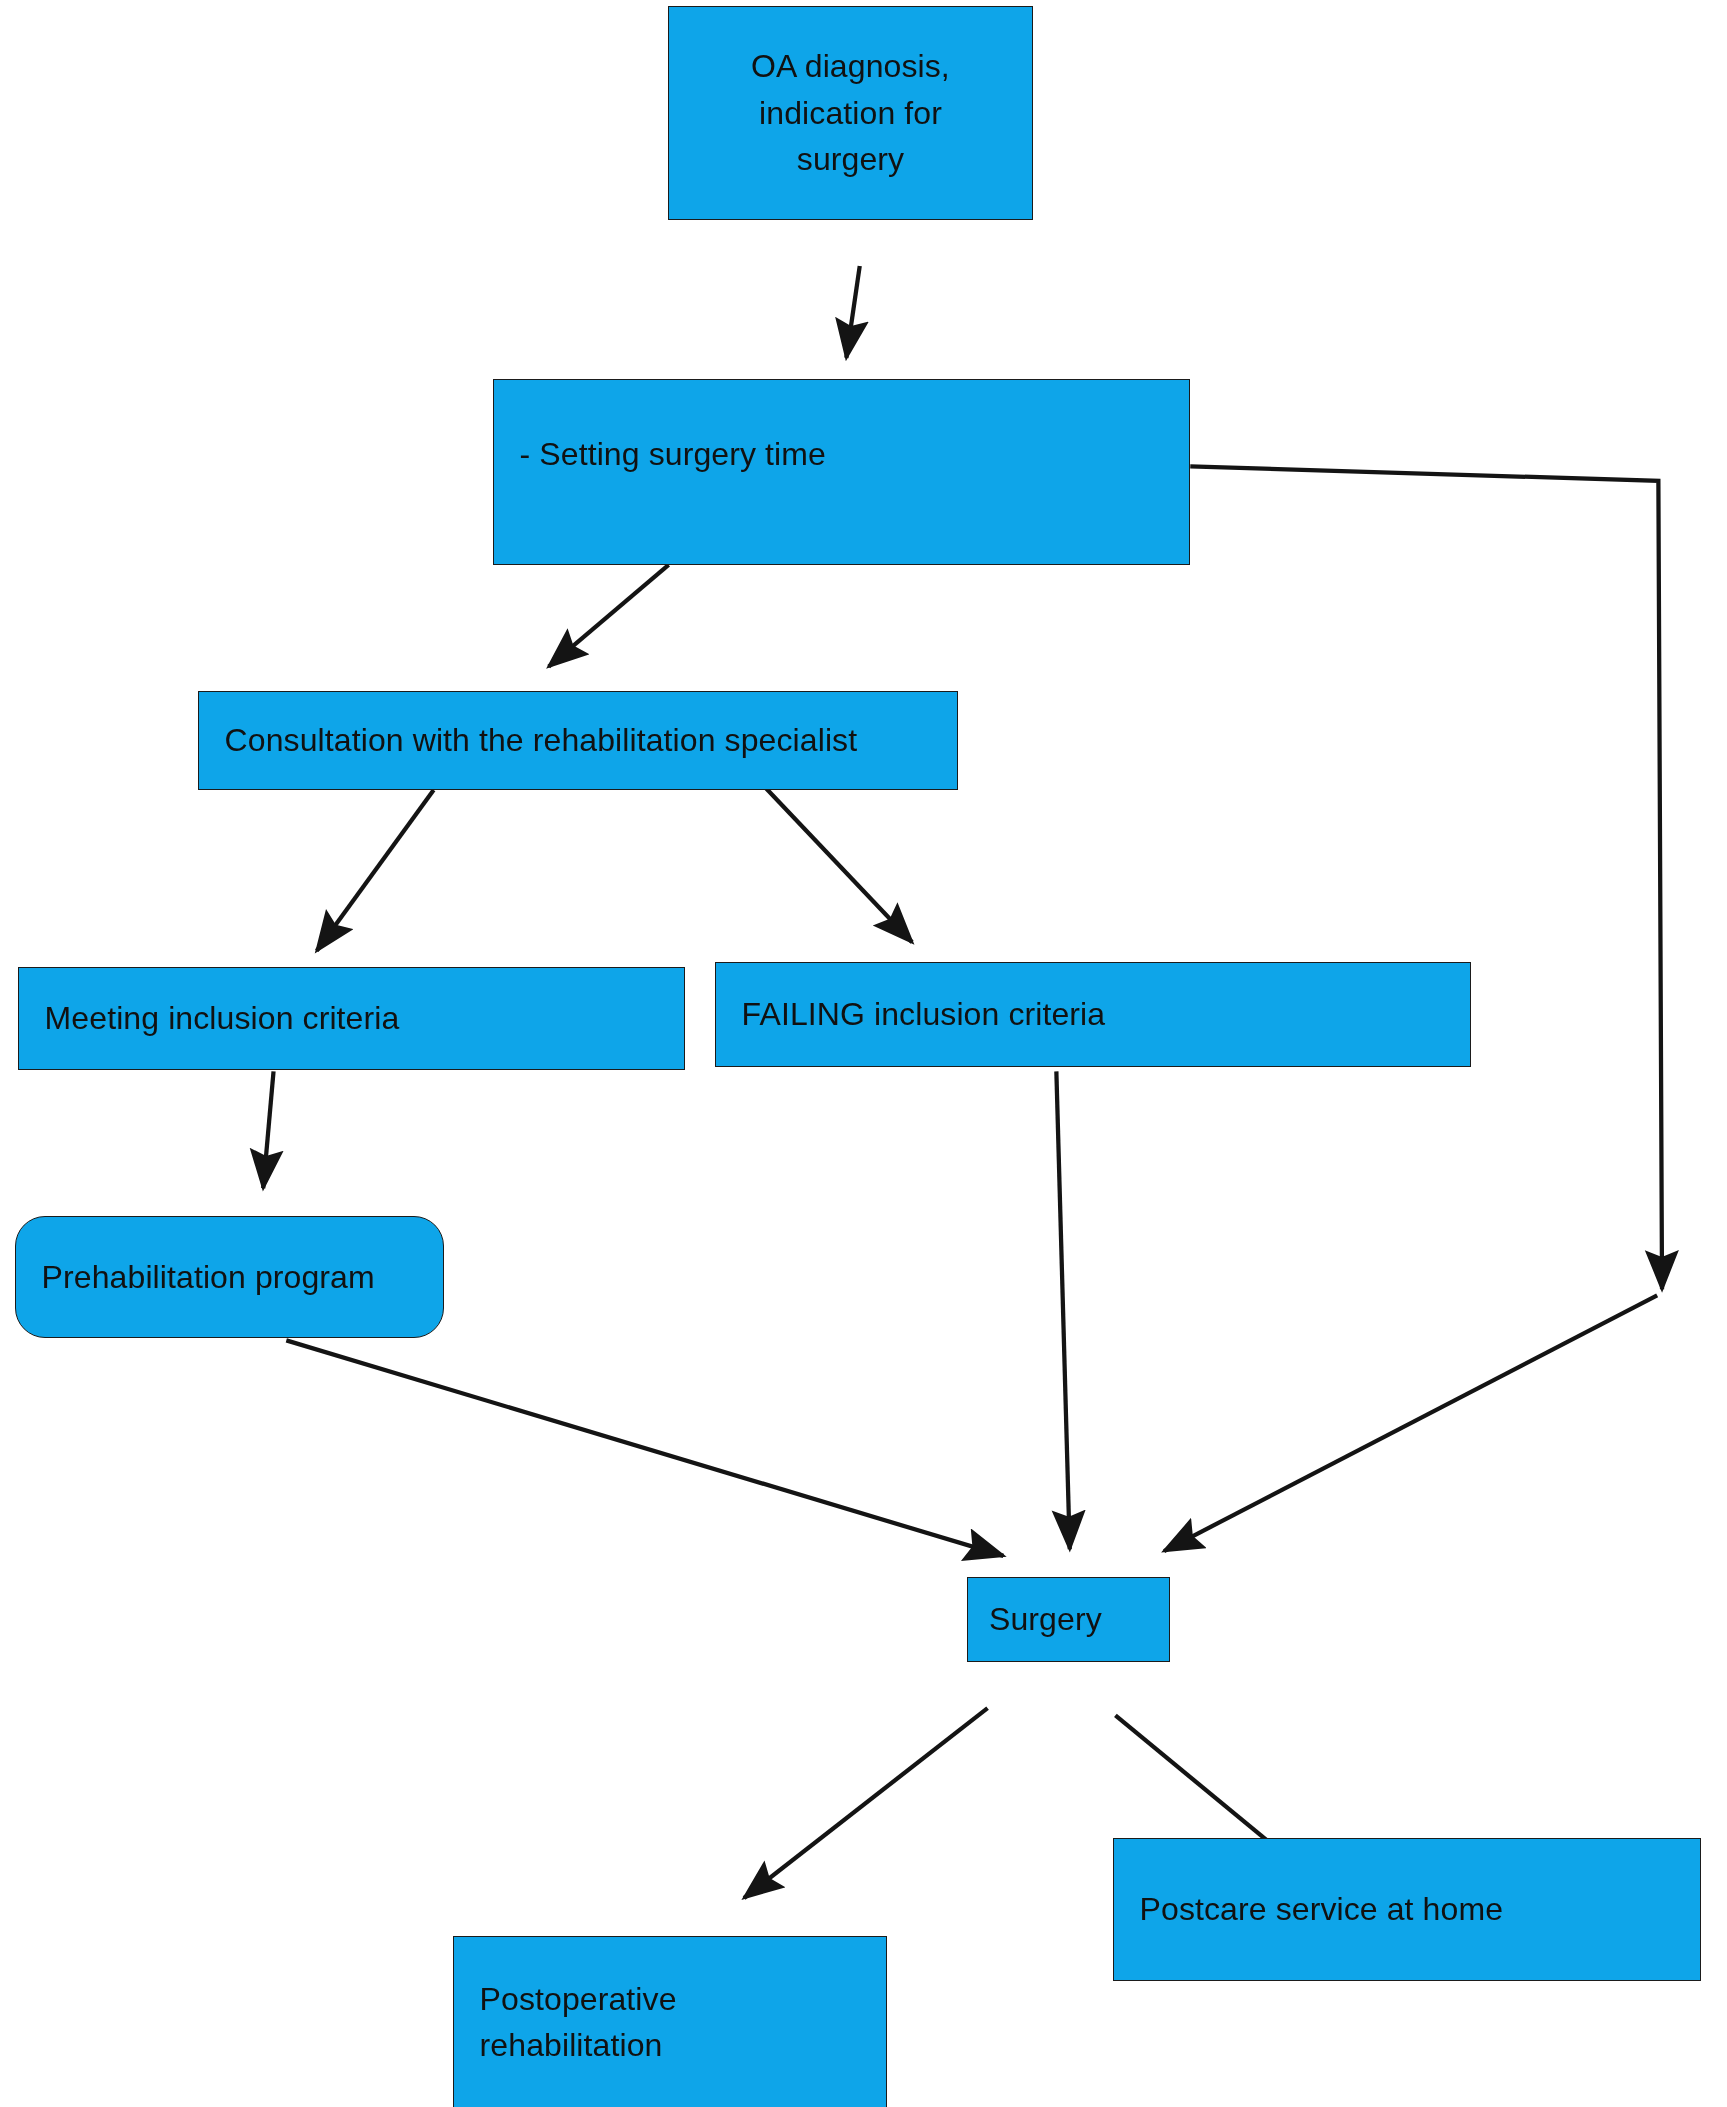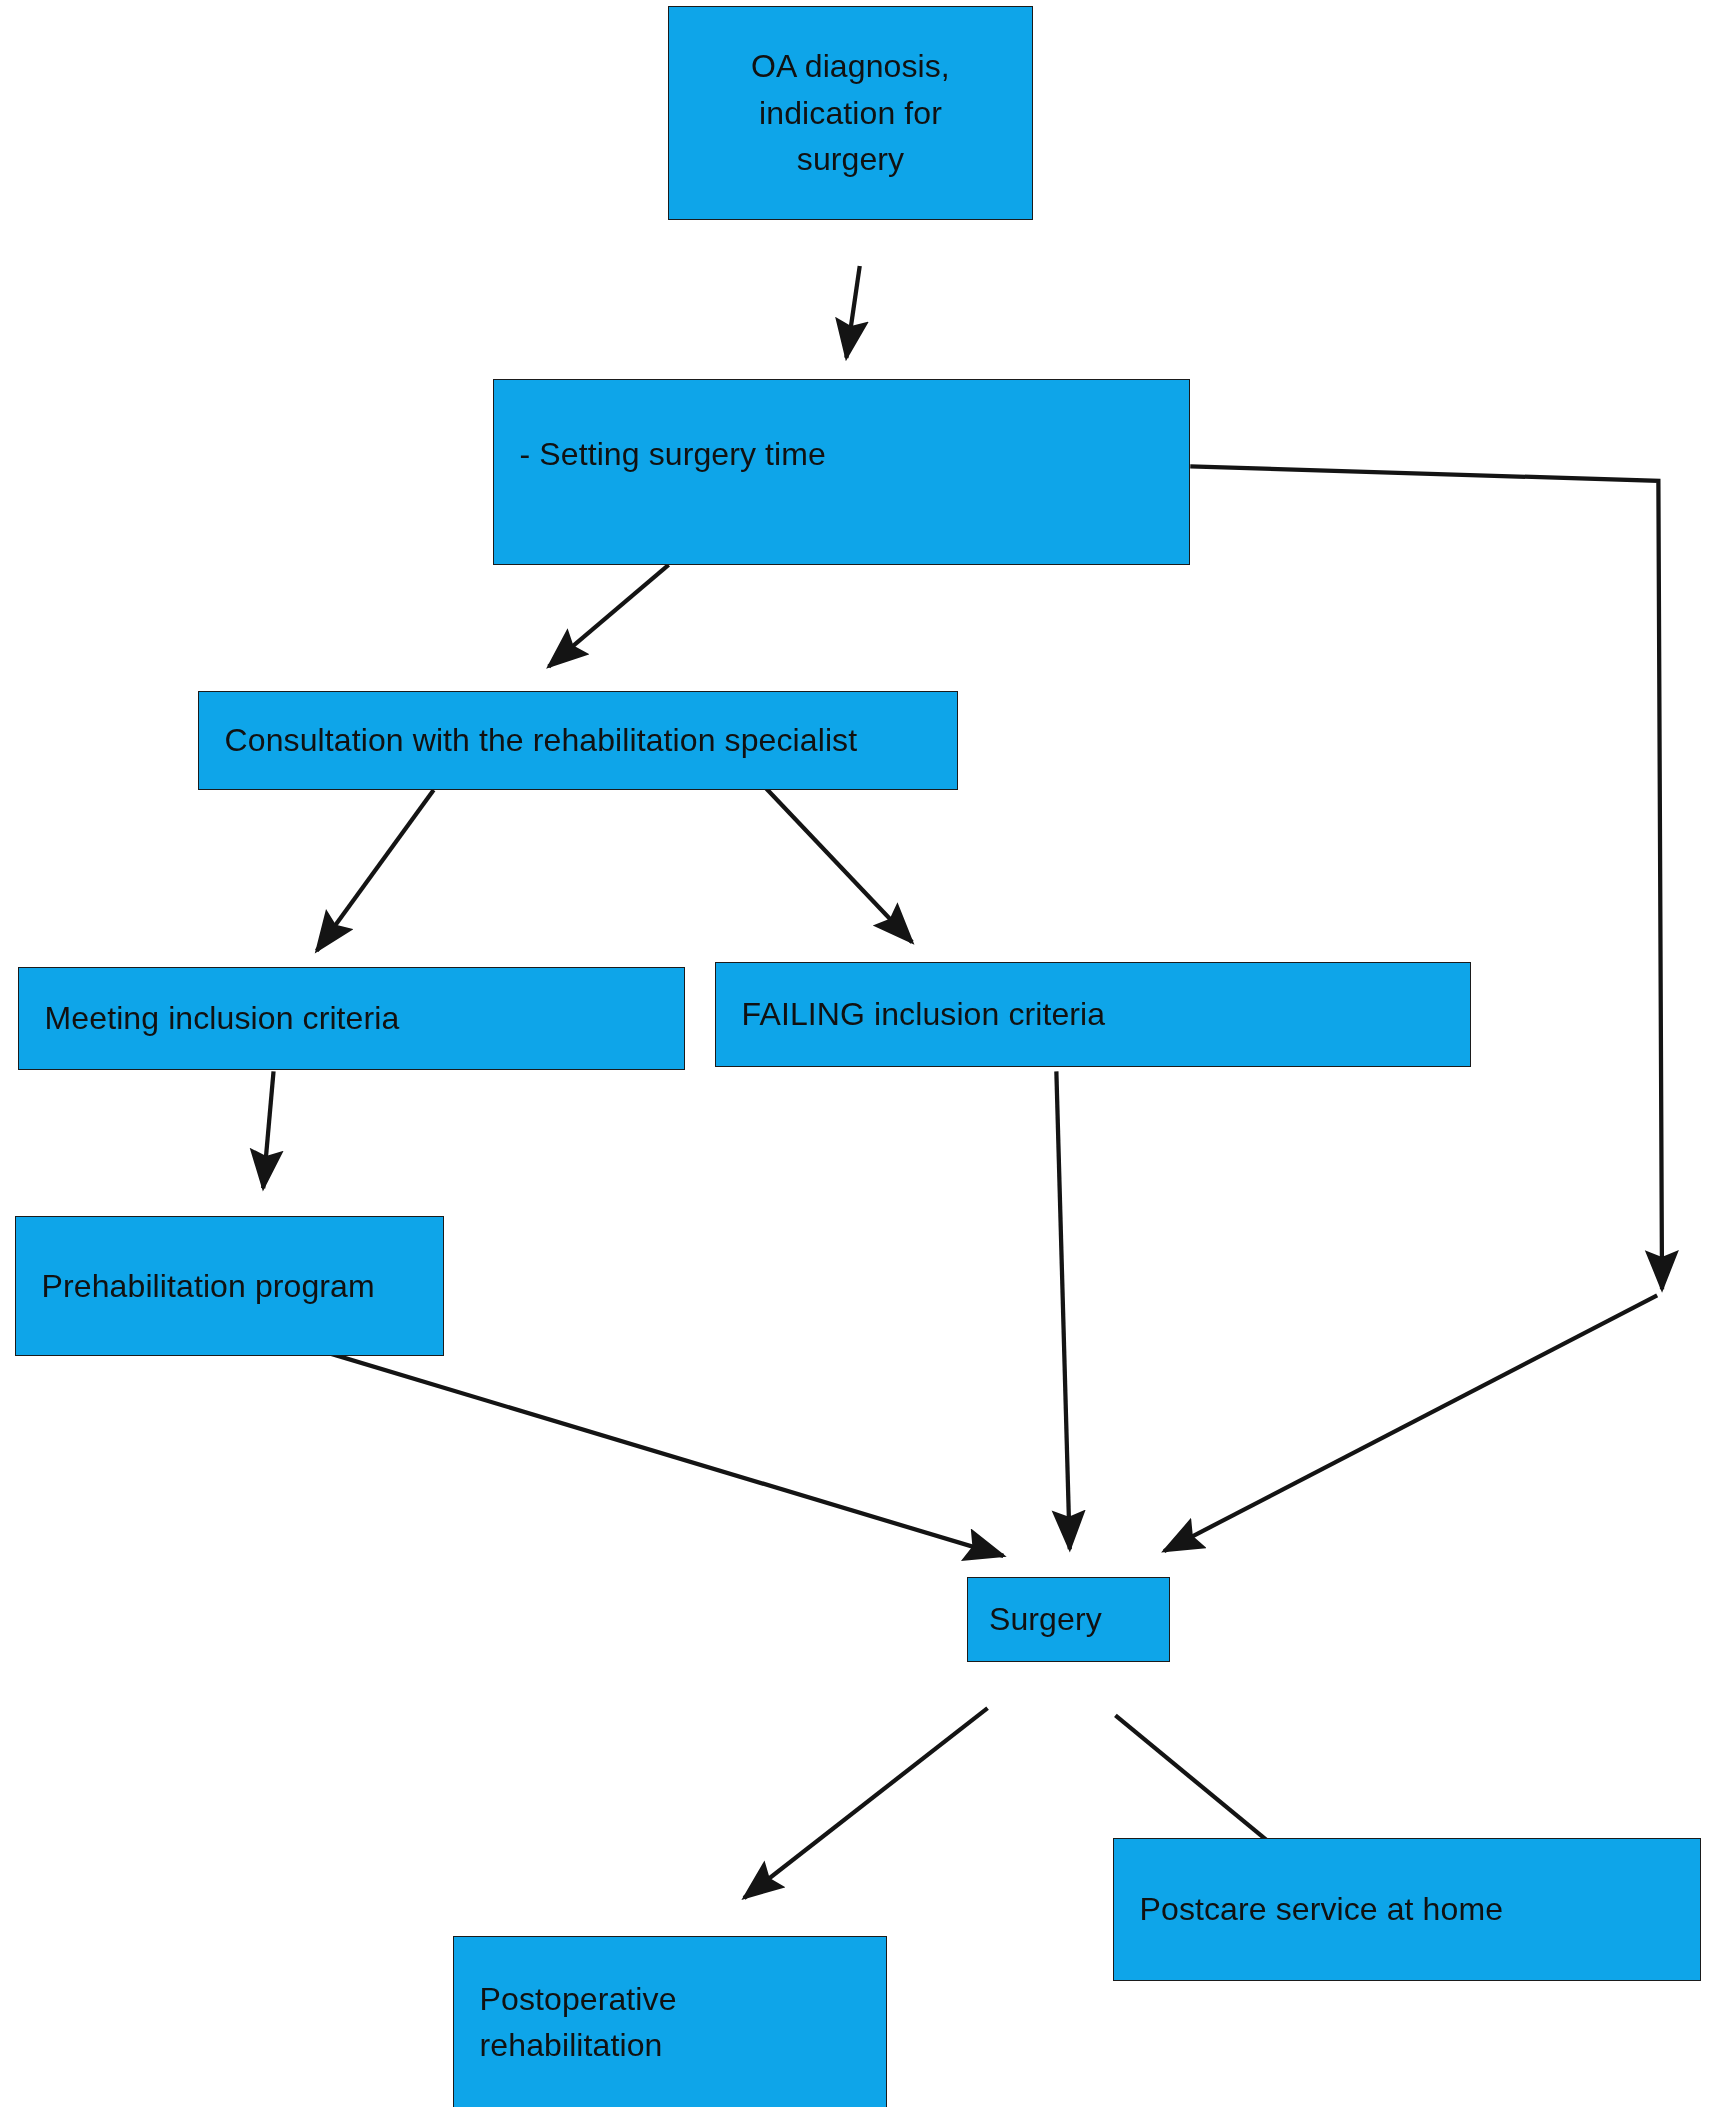--- a/index.html
+++ b/index.html
@@ -104,21 +104,21 @@
   </div>
 
   <div class="node left" style="left:715px; top:962px; width:756px; height:105px;">
     <span class="line">FAILING inclusion criteria</span>
   </div>
 
   <div class="node left" style="left:18px; top:967px; width:667px; height:103px;">
     <span class="line">Meeting inclusion criteria</span>
   </div>
 
-  <div class="node left" style="left:15px; top:1216px; width:429px; height:140px;">
+  <div class="node left" style="left:15px; top:1216px; width:429px; height:122px;border-radius:30px;">
     <span class="line">Prehabilitation program</span>
   </div>
 
   <div class="node left" style="left:967px; top:1577px; width:203px; height:85px; padding-left:21px; padding-right:12px;">
     <span class="line">Surgery</span>
   </div>
 
   <div class="node left" style="left:453px; top:1936px; width:434px; height:172px;">
     <span class="line">Postoperative</span>
     <span class="line">rehabilitation</span>

